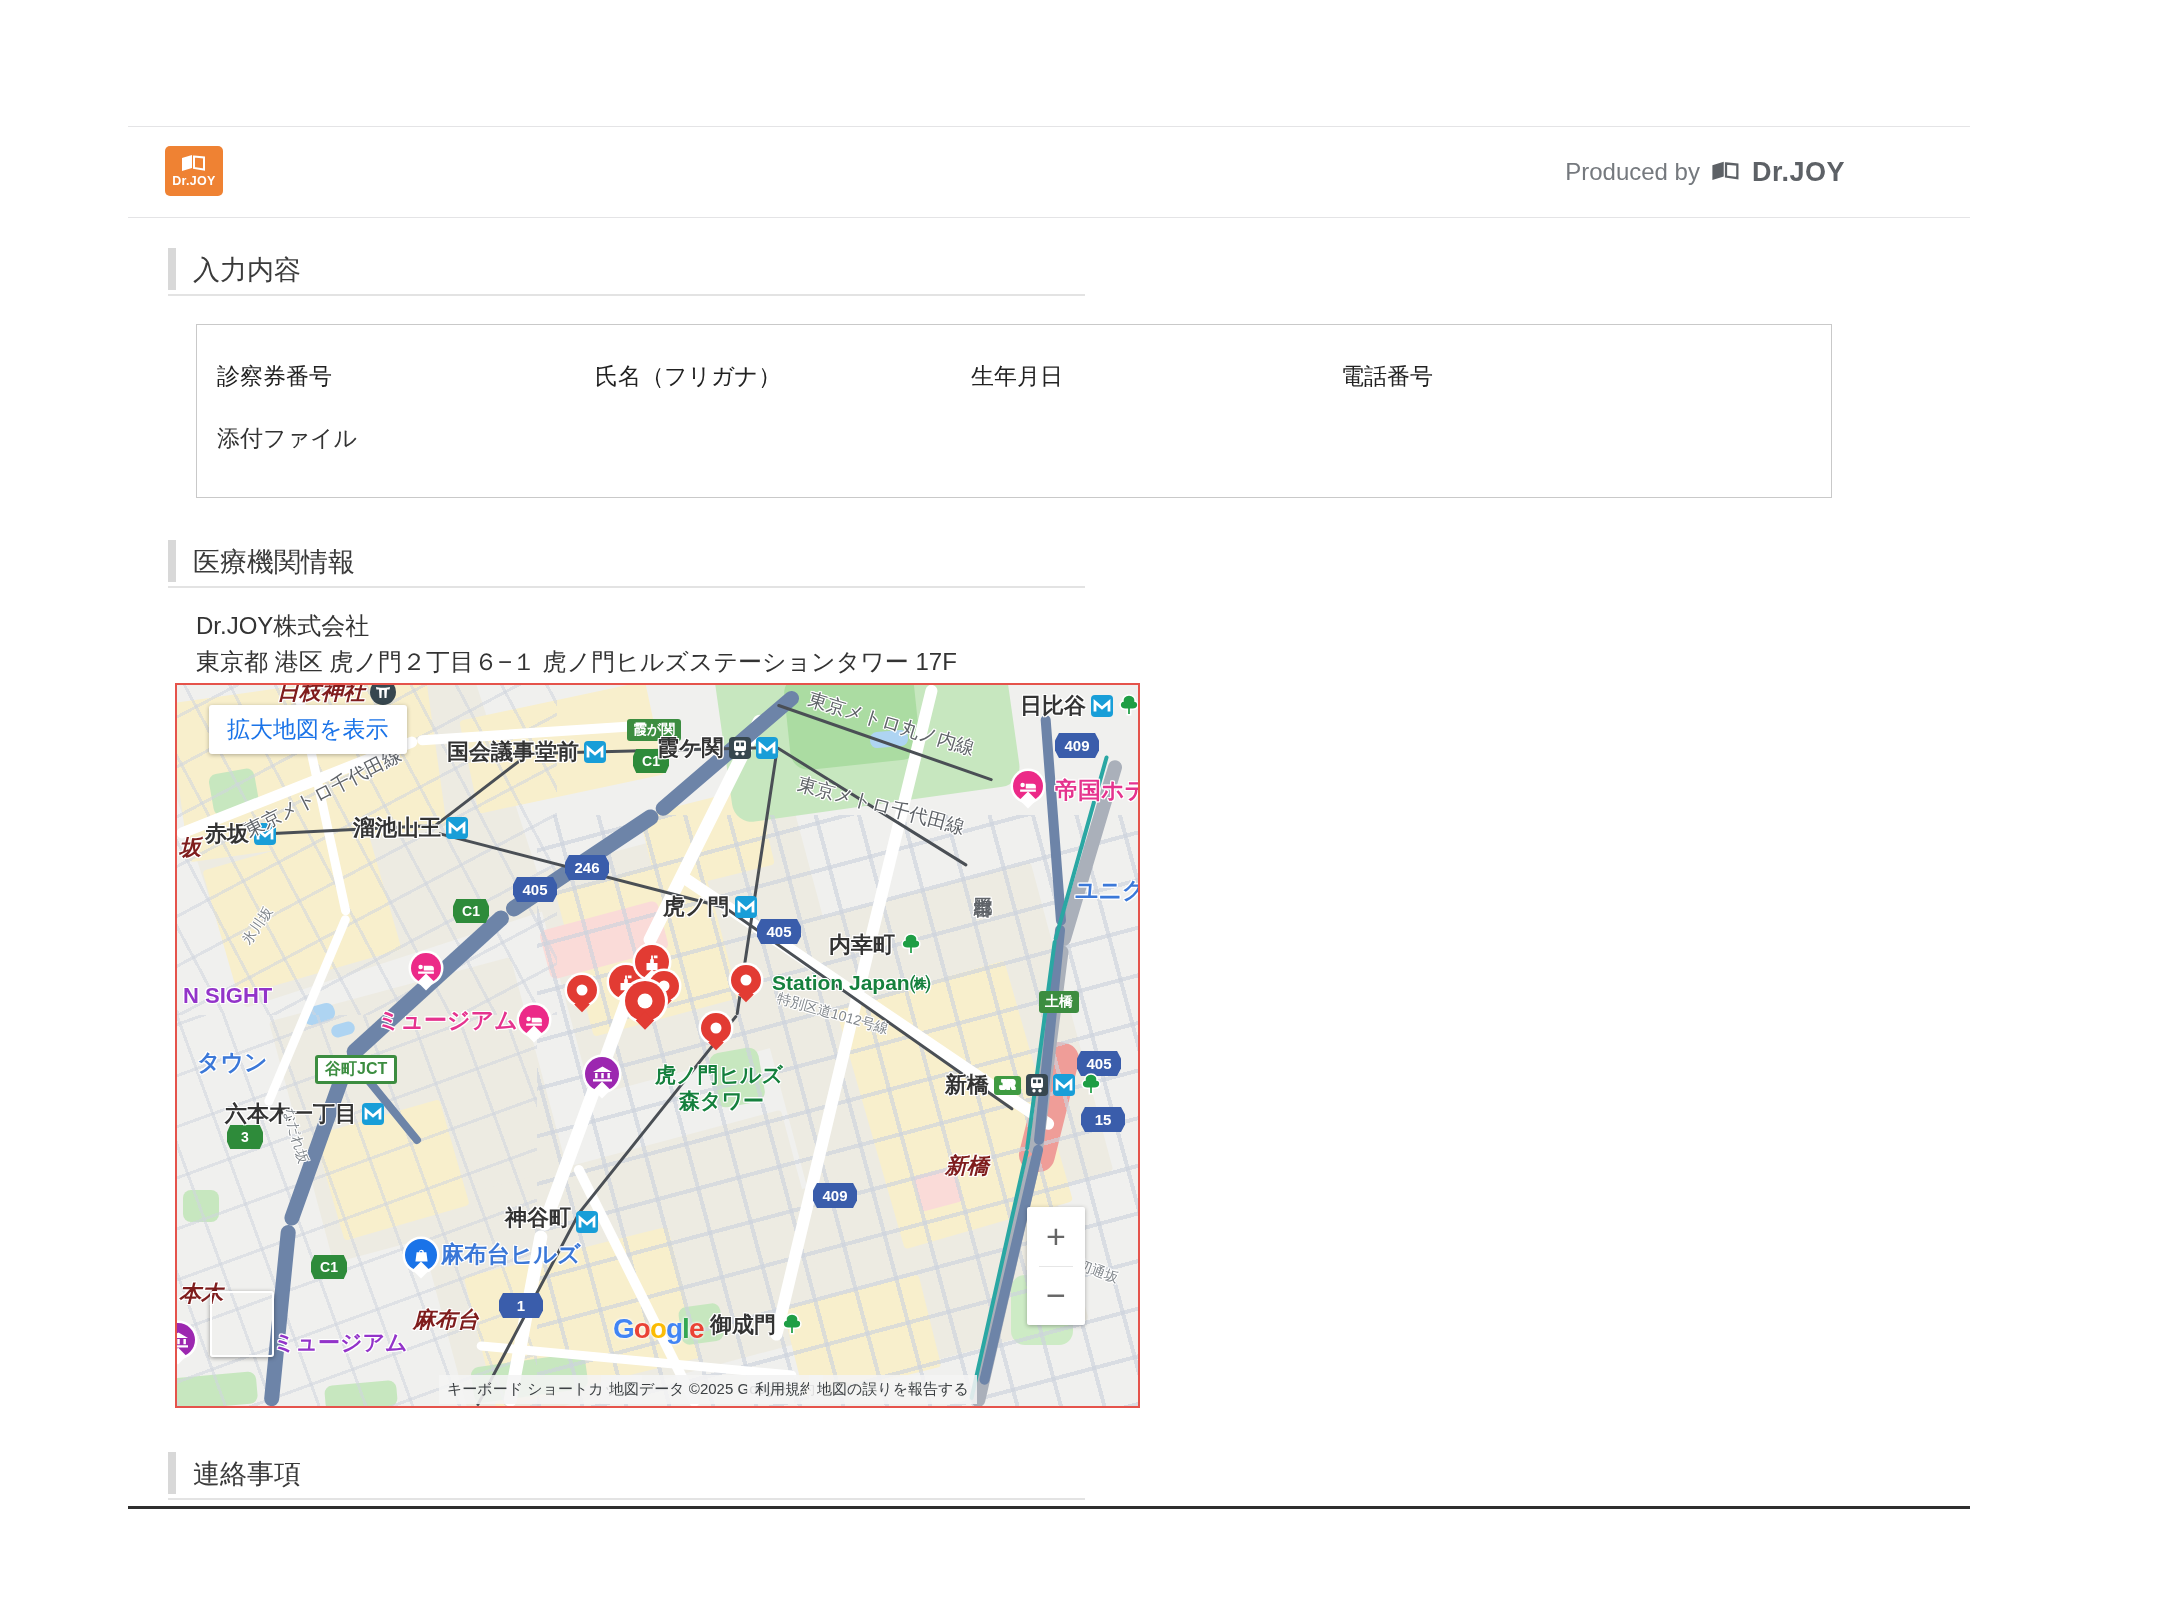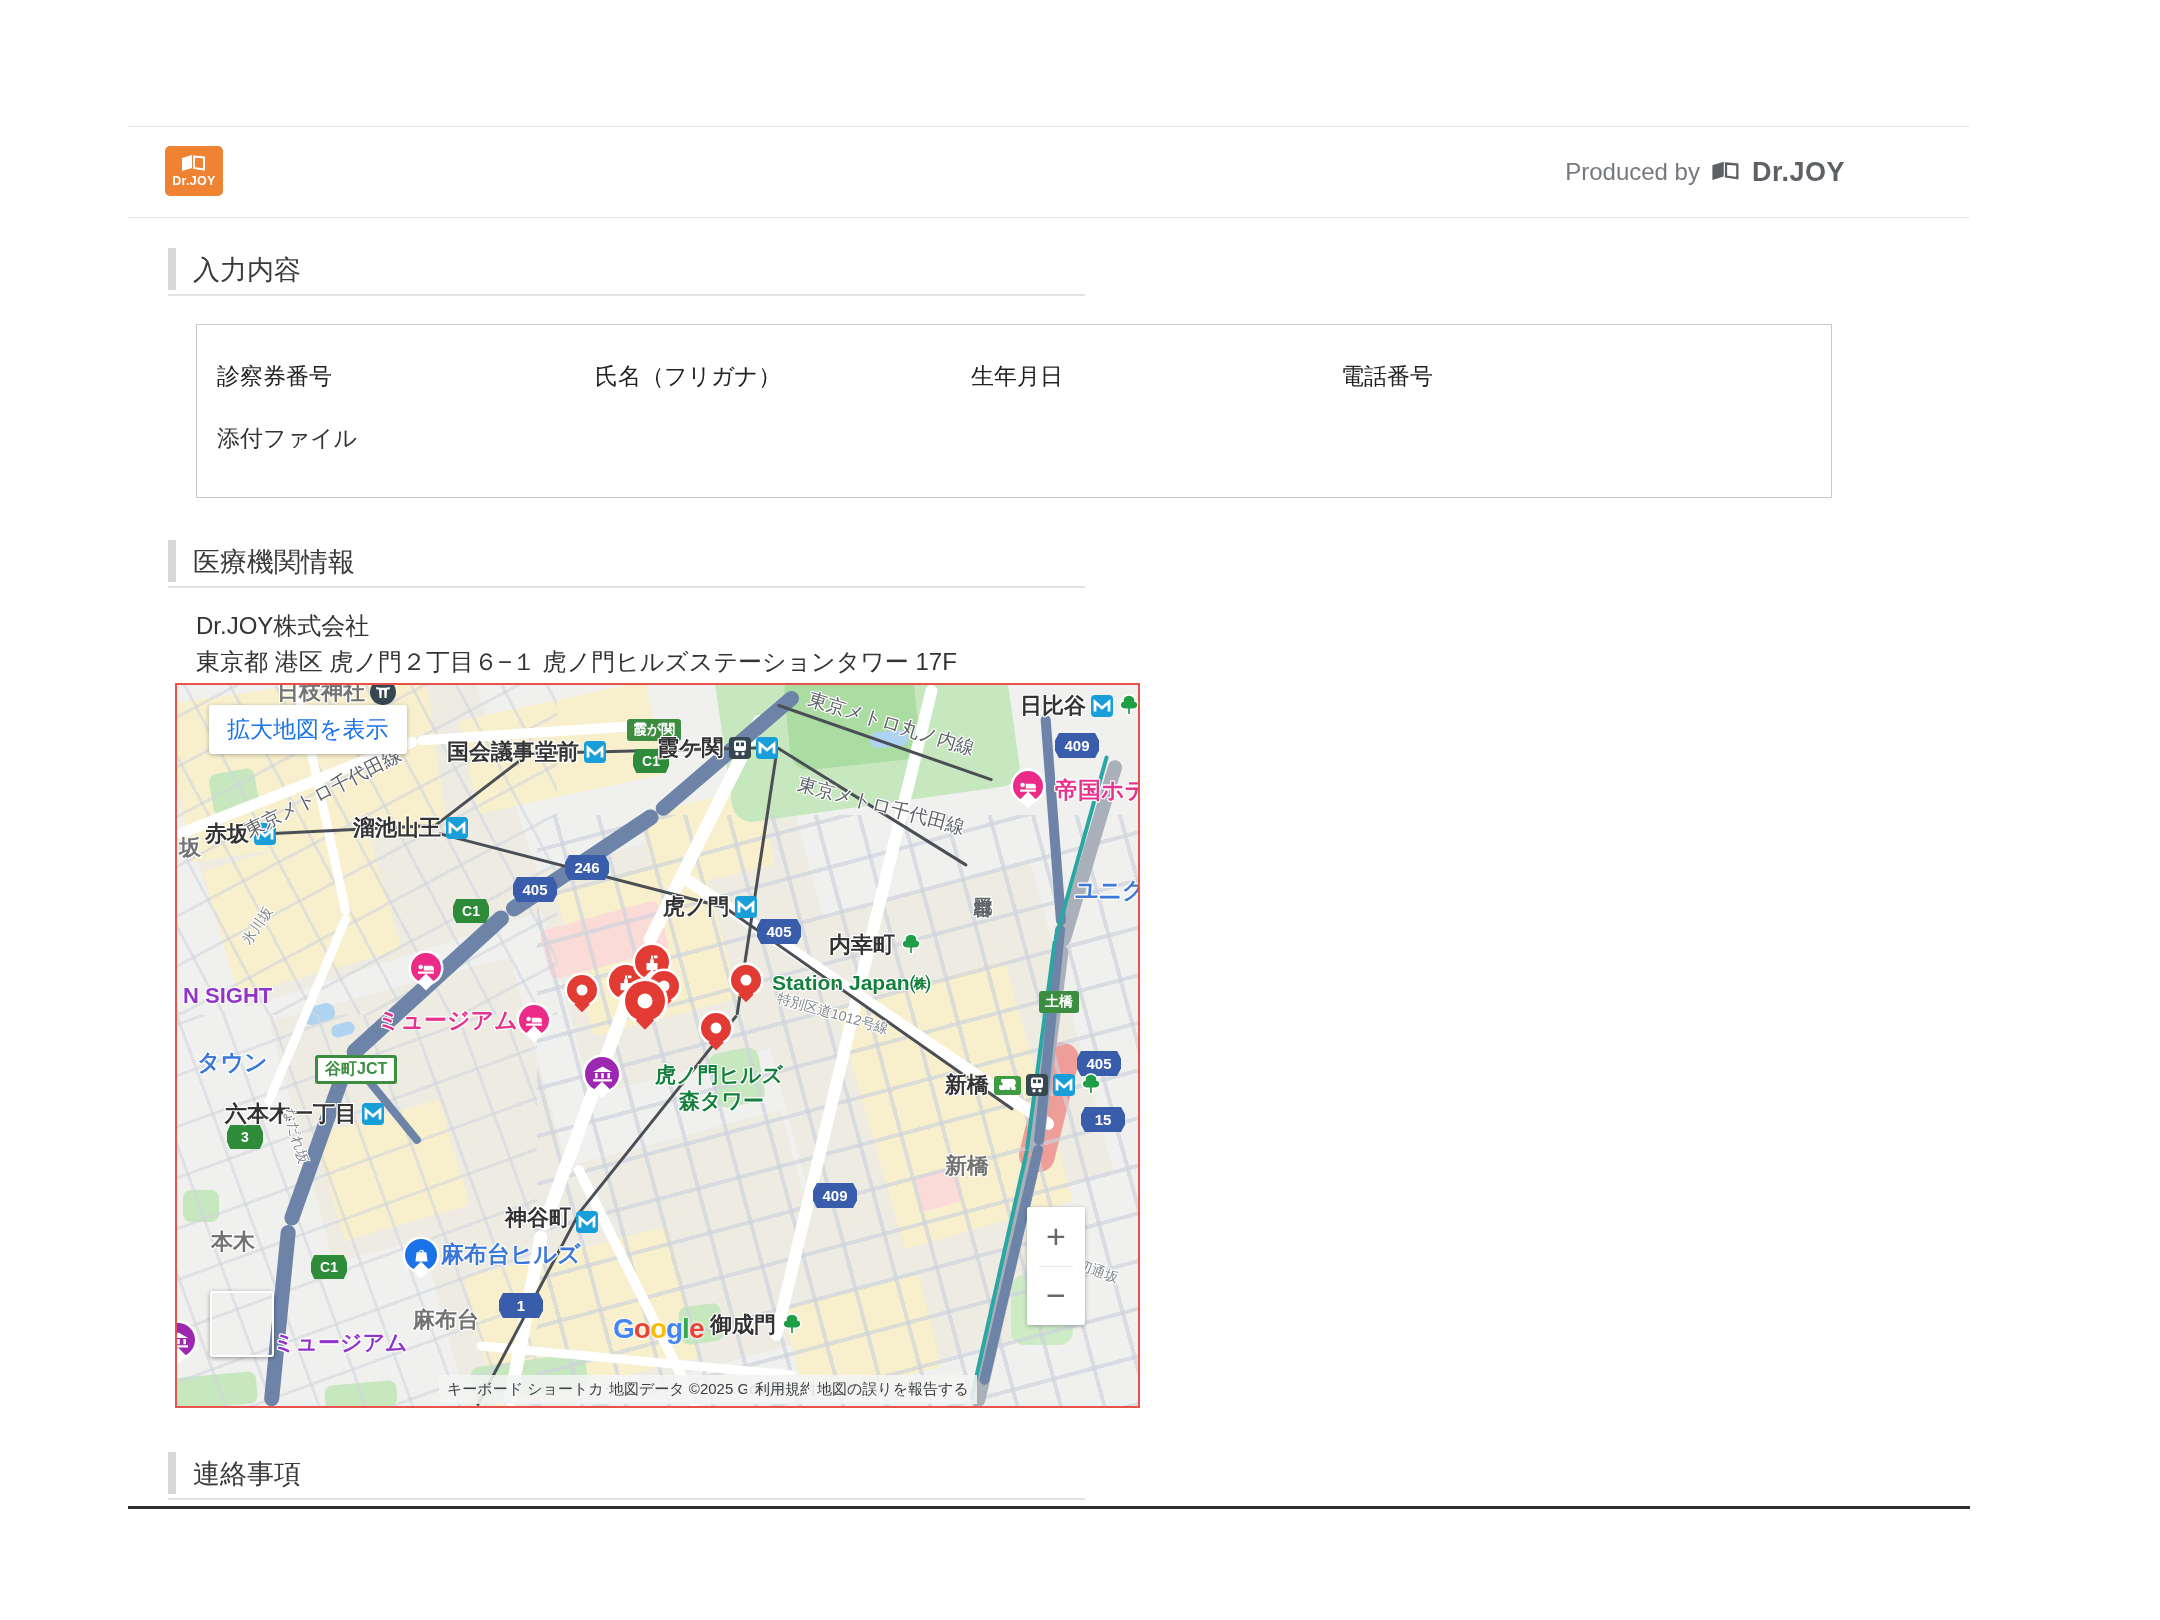--- a/index.html
+++ b/index.html
@@ -36,21 +36,21 @@
      repeating-linear-gradient(62deg, rgba(208,213,222,.55) 0 3px, transparent 3px 40px),
      repeating-linear-gradient(-28deg, rgba(208,213,222,.55) 0 3px, transparent 3px 44px);}
   .grid3{position:absolute;left:0;top:330px;width:360px;height:391px;z-index:2;background:
      repeating-linear-gradient(70deg, rgba(208,213,222,.55) 0 3px, transparent 3px 44px),
      repeating-linear-gradient(-20deg, rgba(208,213,222,.55) 0 3px, transparent 3px 48px);}
   
   .lb{position:absolute;white-space:nowrap;display:flex;align-items:center;gap:5px;z-index:10;
       font-weight:bold;font-size:22px;color:#3c4043;
       text-shadow:1px 0 0 #fff,-1px 0 0 #fff,0 1px 0 #fff,0 -1px 0 #fff,1px 1px 0 #fff,-1px -1px 0 #fff,1px -1px 0 #fff,-1px 1px 0 #fff;}
   .k-station{font-size:22px;color:#333;}
-  .k-district{color:#737373;}
+  .k-district{color:#7f1d1d;font-style:italic;}
   .k-place{font-size:21px;color:#15803d;}
   .k-line{font-size:19px;color:#5f6368;font-weight:normal;}
   .k-line-v{writing-mode:vertical-rl;font-size:19px;color:#5f6368;font-weight:normal;}
   .k-street{font-size:14px;color:#80868b;font-weight:normal;}
   .k-pink{color:#e5338e;font-size:23px;}
   .k-blue{color:#3b78d8;font-size:23px;}
   .k-purple{color:#9334c9;font-size:22px;}
   
   .bdg{position:absolute;z-index:9;display:flex;align-items:center;justify-content:center;color:#fff;font-weight:bold;}
   .sb{min-width:30px;height:25px;background:#3a5dab;font-size:15px;padding:0 7px;
@@ -413,21 +413,21 @@
     </div>
     <div class="lb k-place" style="left: 502px; top: 402px;">
       <span>森タワー</span>
     </div>
     <div class="lb k-district" style="left: 768px; top: 466px;">
       <span>新橋</span>
     </div>
     <div class="lb k-district" style="left: 236px; top: 620px;">
       <span>麻布台</span>
     </div>
-    <div class="lb k-district" style="left: 2px; top: 542px; margin-left: 32px;">
+    <div class="lb k-district" style="left: 2px; top: 594px;">
       <span>本木</span>
     </div>
     <div class="bdg sb" style="left: 388px; top: 170px;">246</div>
     <div class="bdg sb" style="left: 336px; top: 192px;">405</div>
     <div class="bdg sb" style="left: 580px; top: 234px;">405</div>
     <div class="bdg sb" style="left: 900px; top: 366px;">405</div>
     <div class="bdg sb" style="left: 878px; top: 48px;">409</div>
     <div class="bdg sb" style="left: 636px; top: 498px;">409</div>
     <div class="bdg sb" style="left: 322px; top: 608px;">1</div>
     <div class="bdg sb" style="left: 904px; top: 422px;">15</div>

